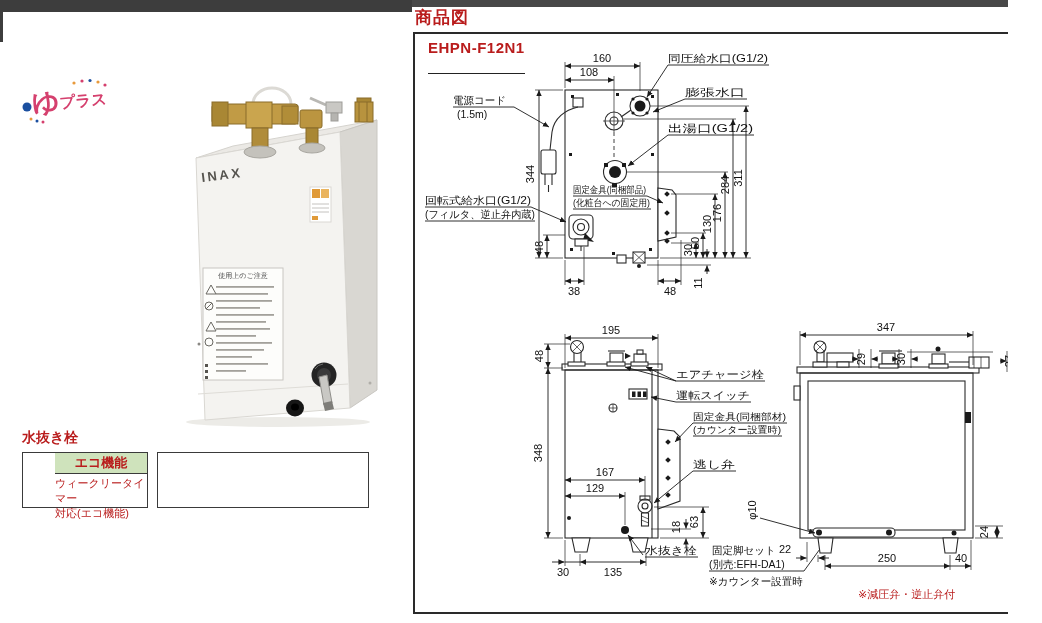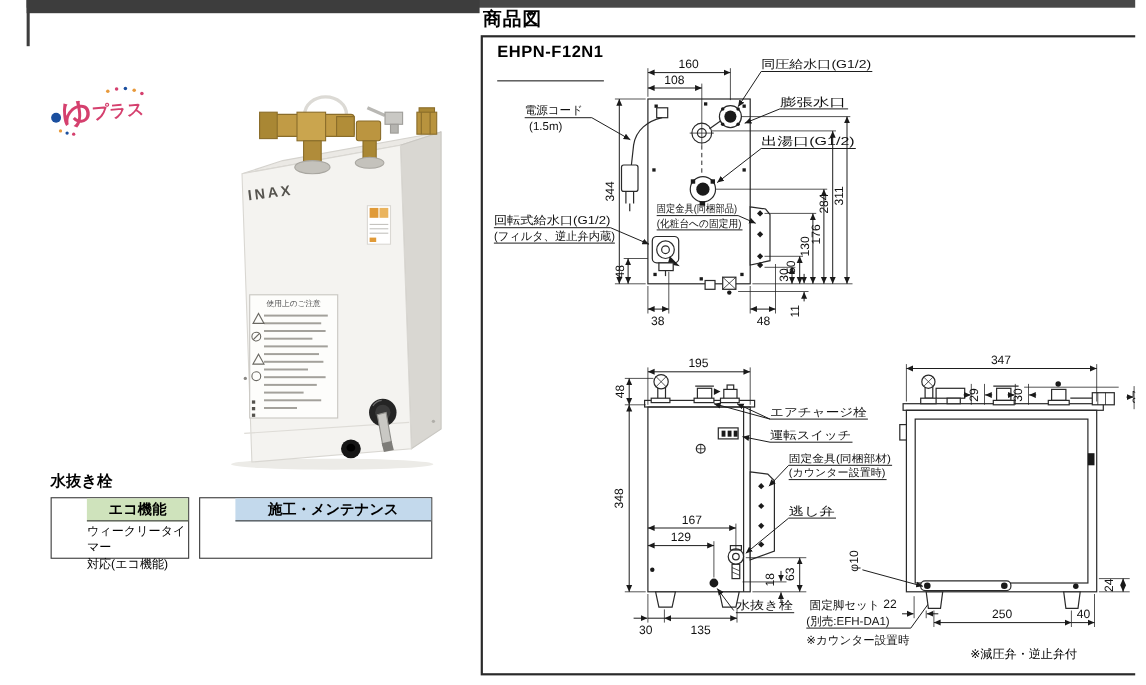--- a/index.html
+++ b/index.html
@@ -1,17 +1,17 @@
 <!DOCTYPE html>
 <html><head>
 <meta charset="utf-8">
 <style>
   html,body{margin:0;padding:0;background:#fff;}
   #canvas{position:relative;width:1008px;height:623px;background:#fff;overflow:hidden;
-          font-family:"Liberation Sans","DejaVu Sans",sans-serif;color:#000000;margin-left:24px;}
+          font-family:"Liberation Sans","DejaVu Sans",sans-serif;color:#b91c1c;}
   .abs{position:absolute;}
   .bar1{left:0;top:0;width:1042px;height:7px;background:#484848;}
   .bar2{left:0;top:0;width:412px;height:12px;background:#3d3d3d;}
   .bar3{left:0;top:0;width:3px;height:42px;background:#3d3d3d;}
   .title{left:415px;top:6px;font-size:17px;font-weight:bold;letter-spacing:1px;}
   .dbox{left:413px;top:32px;width:618px;height:582px;border:2px solid #2a2a2a;box-sizing:border-box;background:#fff;}
   .model{left:428px;top:39px;font-size:15px;font-weight:bold;border-bottom:1.5px solid #222;padding-bottom:17px;letter-spacing:0.5px;}
   .note{left:858px;top:587px;font-size:11px;font-weight:normal;}
   .feat-head{left:22px;top:429px;font-size:14px;font-weight:bold;}
   .tbl{position:absolute;border:1.5px solid #3a3a3a;box-sizing:border-box;background:#fff;padding-left:32px;}
@@ -155,21 +155,20 @@
 
   <div class="abs feat-head">水抜き栓</div>
   <div class="tbl eco">
     <div class="hd">エコ機能</div>
     <div class="bd">
       <div>ウィークリータイマー</div>
       <div>対応(エコ機能)</div>
     </div>
   </div>
   <div class="tbl mnt">
-    <div class="hd">施工・メンテナンス</div>
   </div>
 
   <div class="abs dbox"></div>
   <div class="abs model">EHPN-F12N1</div>
   <div class="abs note">※減圧弁・逆止弁付</div>
 
   <svg class="abs" style="left:413px;top:33px;" width="620" height="287" viewBox="0 0 620 287">
     <defs>
       <marker id="a1" viewBox="0 0 10 10" refX="8.5" refY="5" markerWidth="8" markerHeight="8" orient="auto-start-reverse">
         <path d="M0,1.2 L8.5,5 L0,8.8 Z" fill="#1a1a1a"></path>

